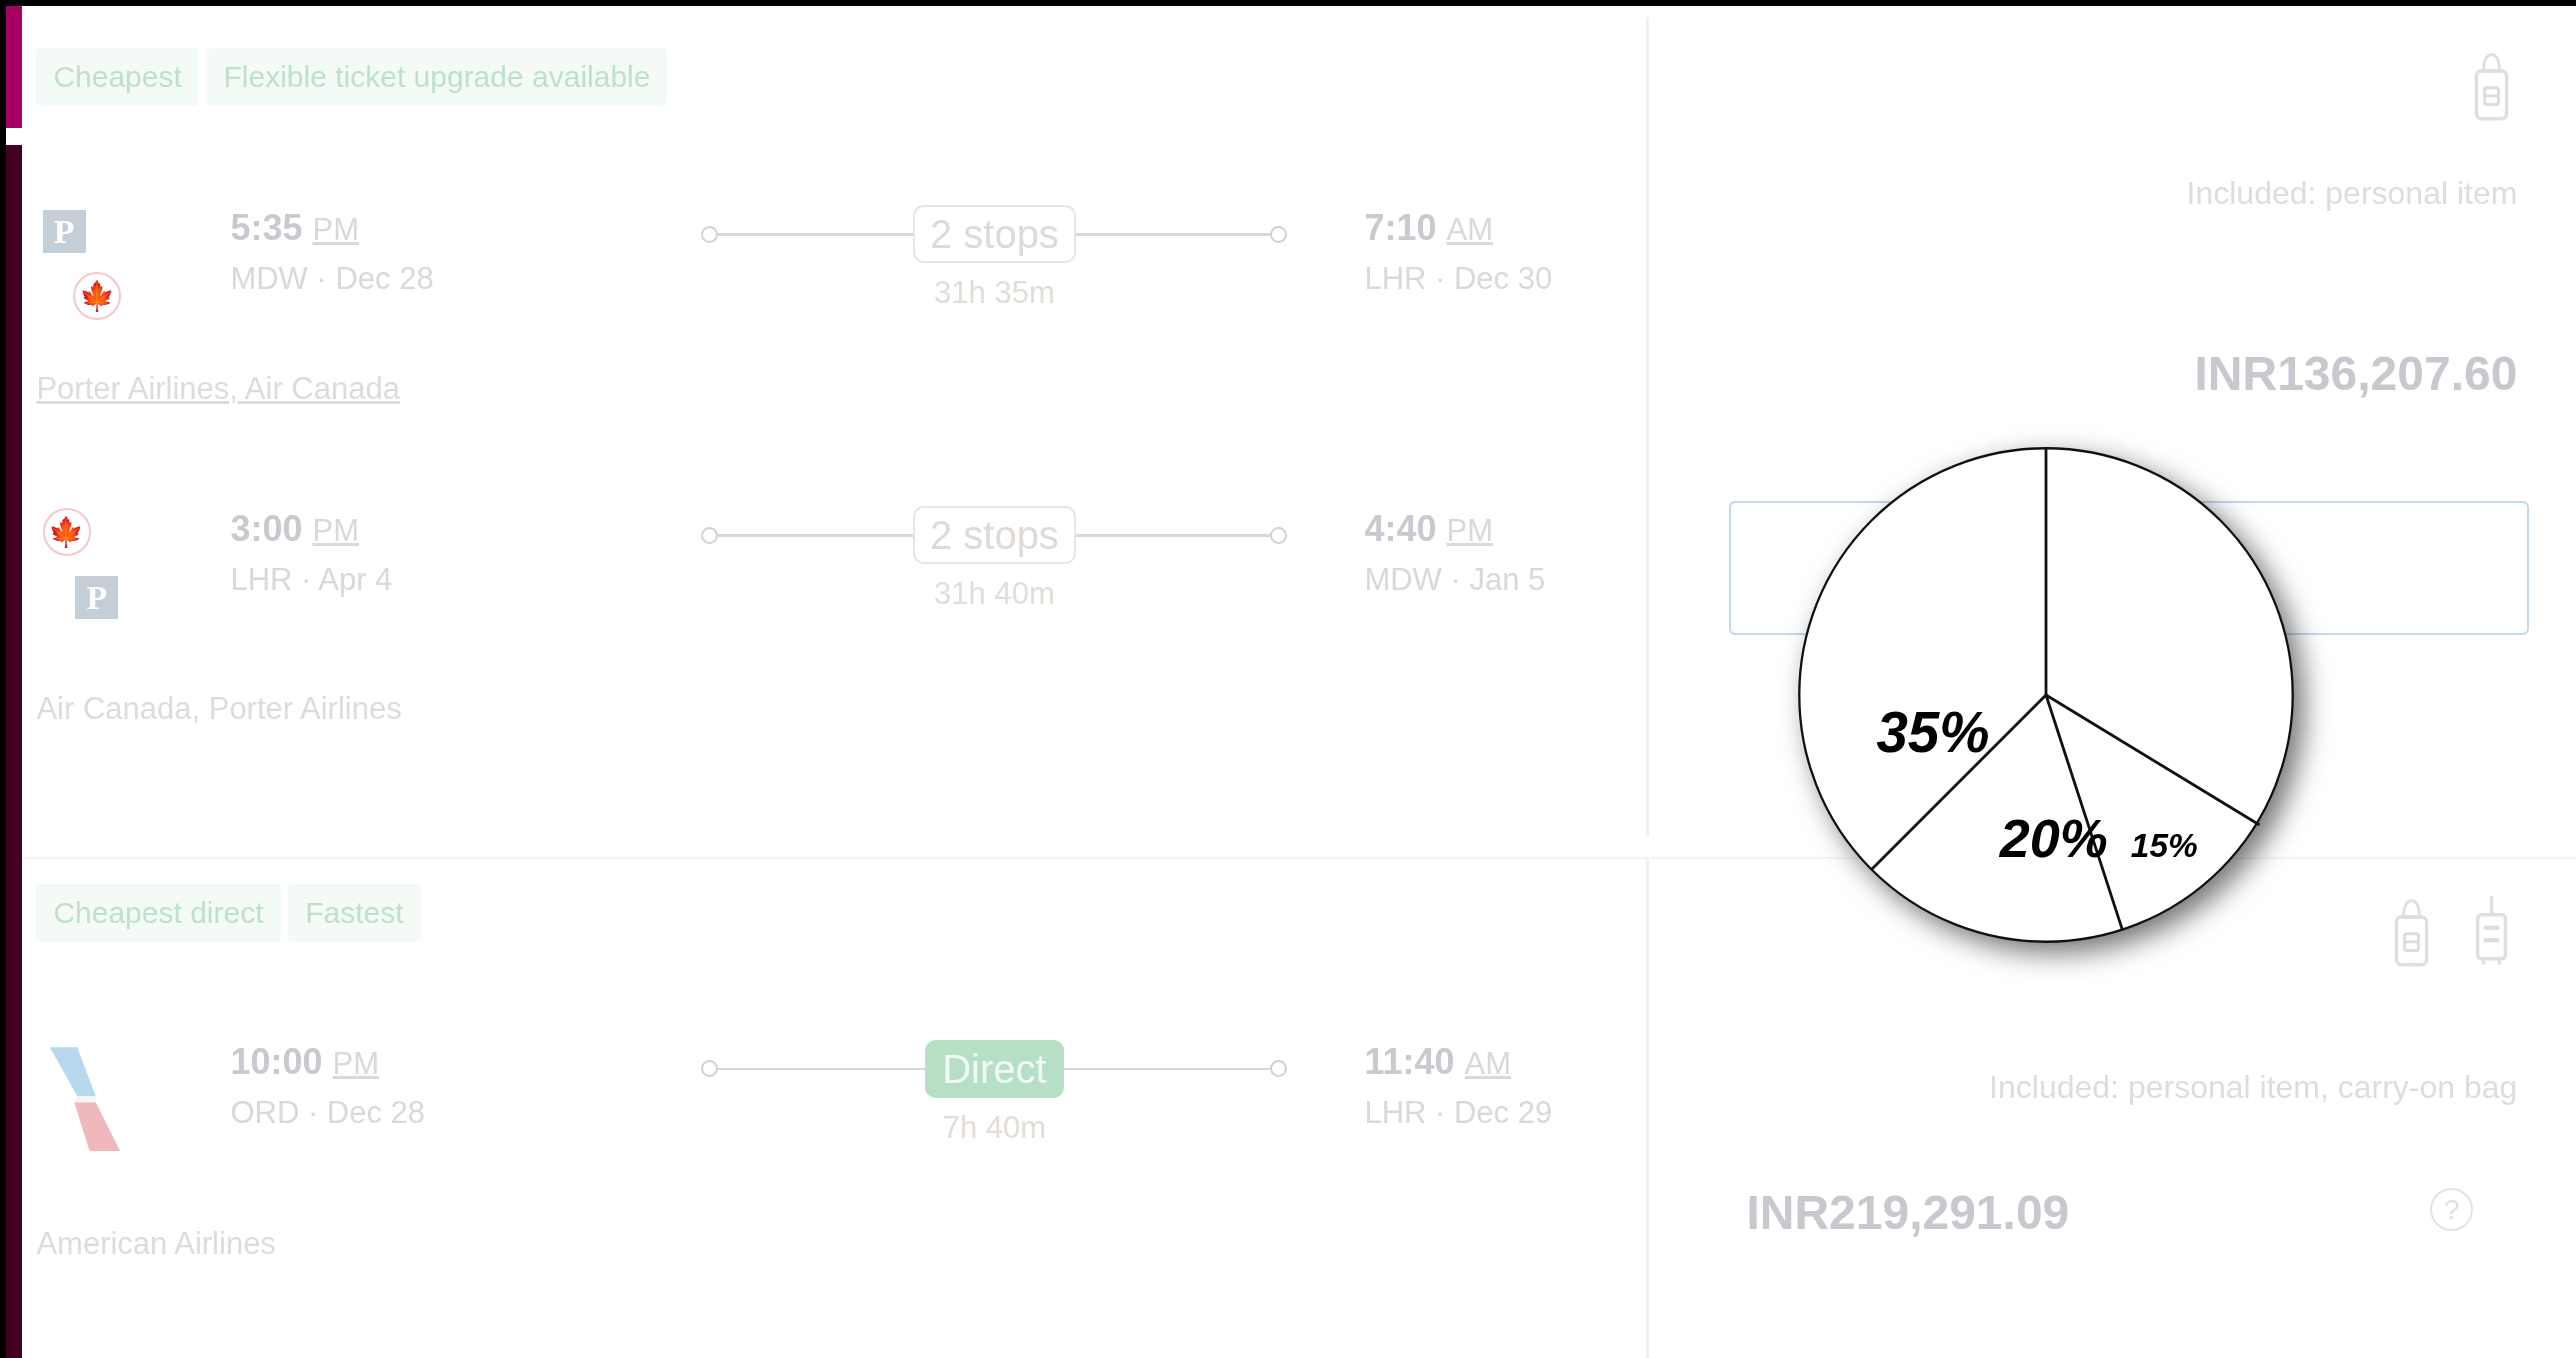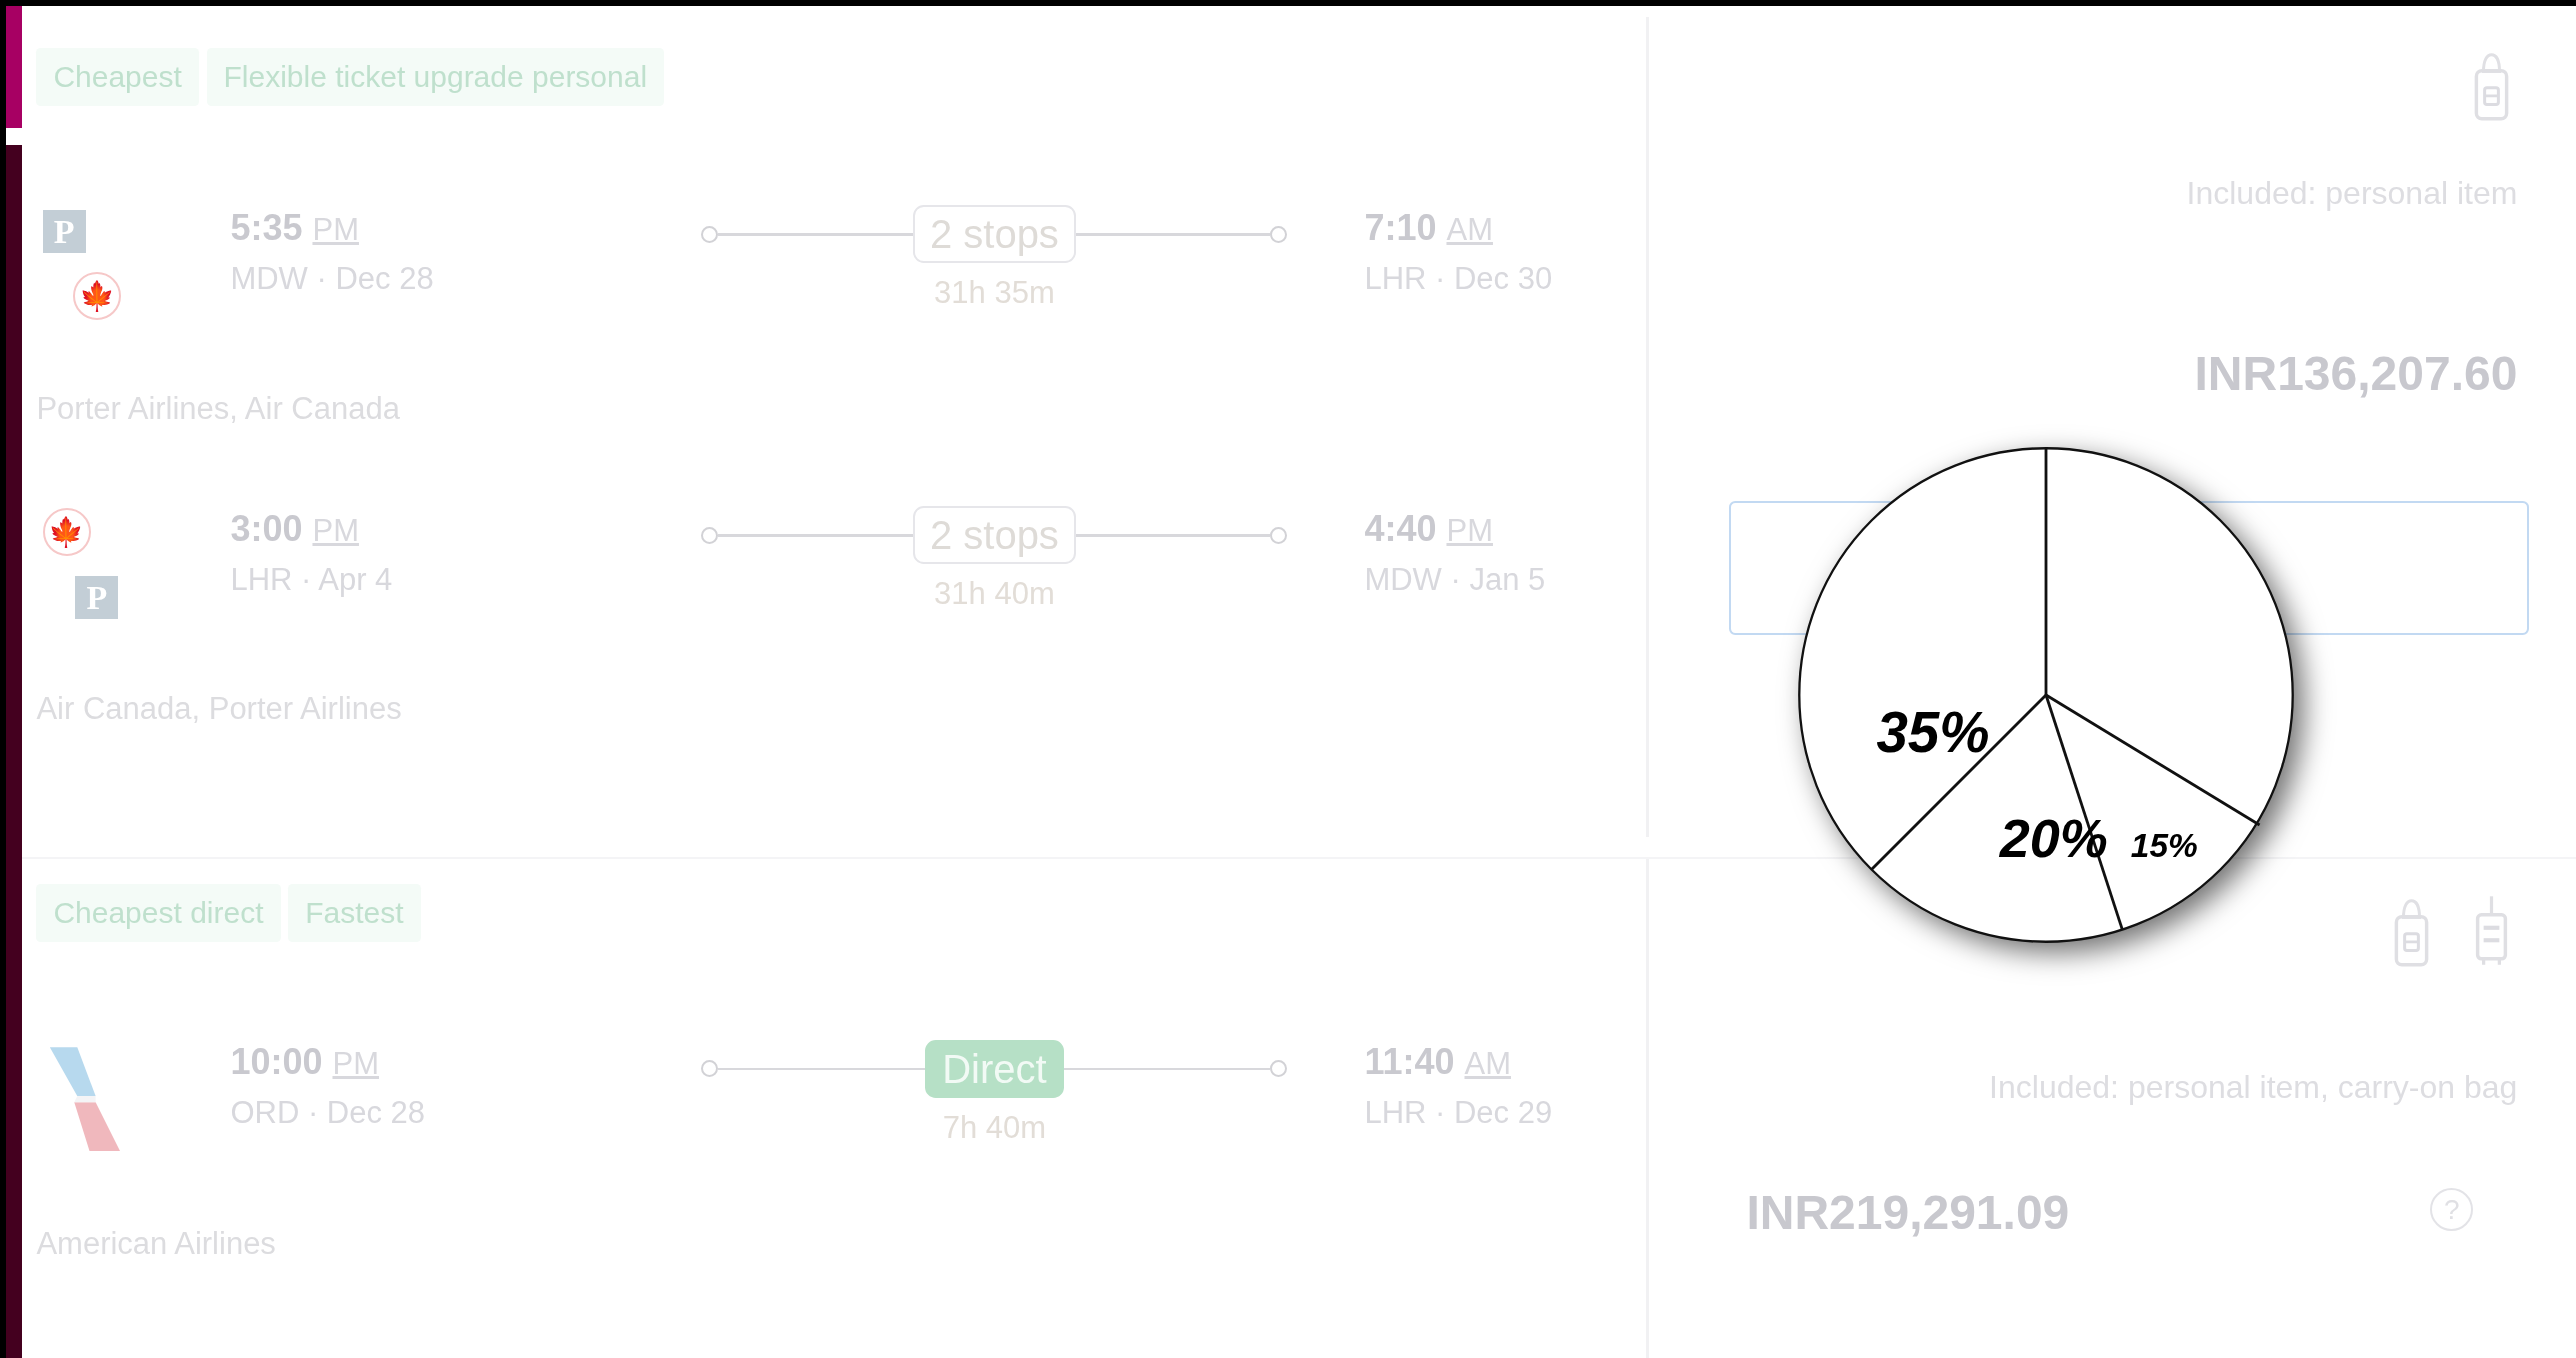--- a/index.html
+++ b/index.html
@@ -293,21 +293,21 @@
 <div id="results-surface">
 
   <div class="flight-card" id="flight-card-0">
 
     <div class="vsep" style="left:1624px; height:820px;"></div>
 
     <div class="itinerary">
 
       <div class="badge-row" style="left:14px; top:31px;">
         <span class="badge">Cheapest</span>
-        <span class="badge">Flexible ticket upgrade personal</span>
+        <span class="badge">Flexible ticket upgrade available</span>
       </div>
 
       <div class="leg" style="top:193px;">
         <div class="carrier-logos">
           <div class="logo-box logo-porter" style="left:6.2px; top:0;">P</div>
           <div class="logo-aircanada" style="left:37px; top:62px;">
             <span class="leaf">🍁</span>
           </div>
         </div>
         <div class="time-block" style="left:208px; top:0;">
@@ -331,21 +331,21 @@
 
         <div class="time-block arrive-block">
           <div class="time-main">
             <span>7:10</span>
             <span class="ampm">AM</span>
           </div>
           <div class="time-sub">LHR · Dec 30</div>
         </div>
       </div>
 
-      <div class="operator" style="top:376px;">Porter Airlines, Air Canada</div>
+      <div class="operator" style="top:356px;text-decoration:underline;">Porter Airlines, Air Canada</div>
 
       <div class="leg" style="top:494px;">
         <div class="carrier-logos">
           <div class="logo-aircanada" style="left:6.2px; top:-3.1px;">
             <span class="leaf">🍁</span>
           </div>
           <div class="logo-box logo-porter" style="left:39px; top:65px;">P</div>
         </div>
         <div class="time-block" style="left:208px; top:0;">
           <div class="time-main">

